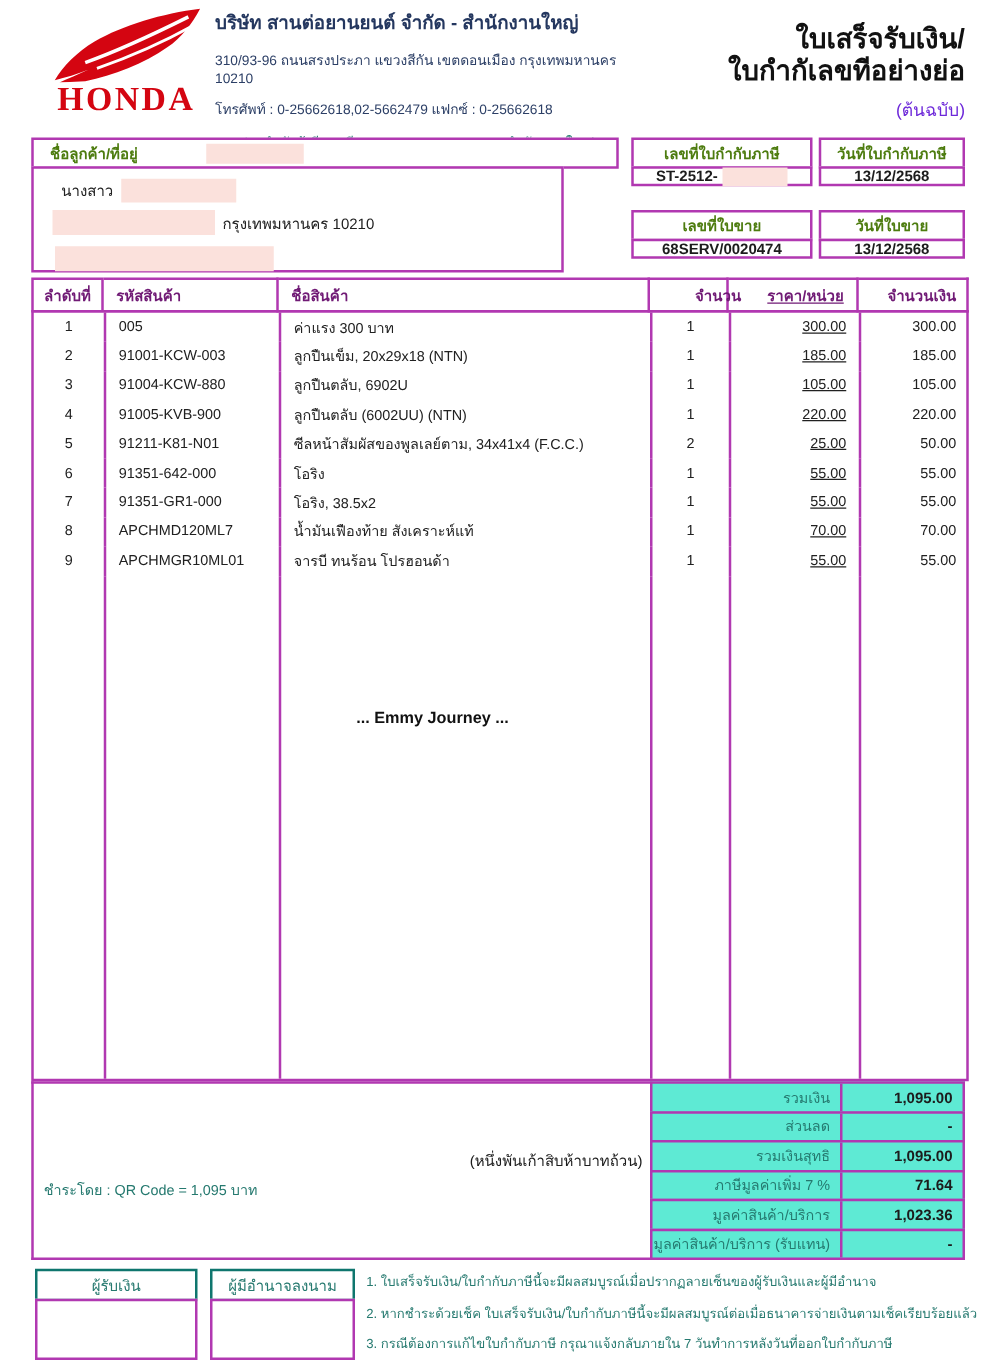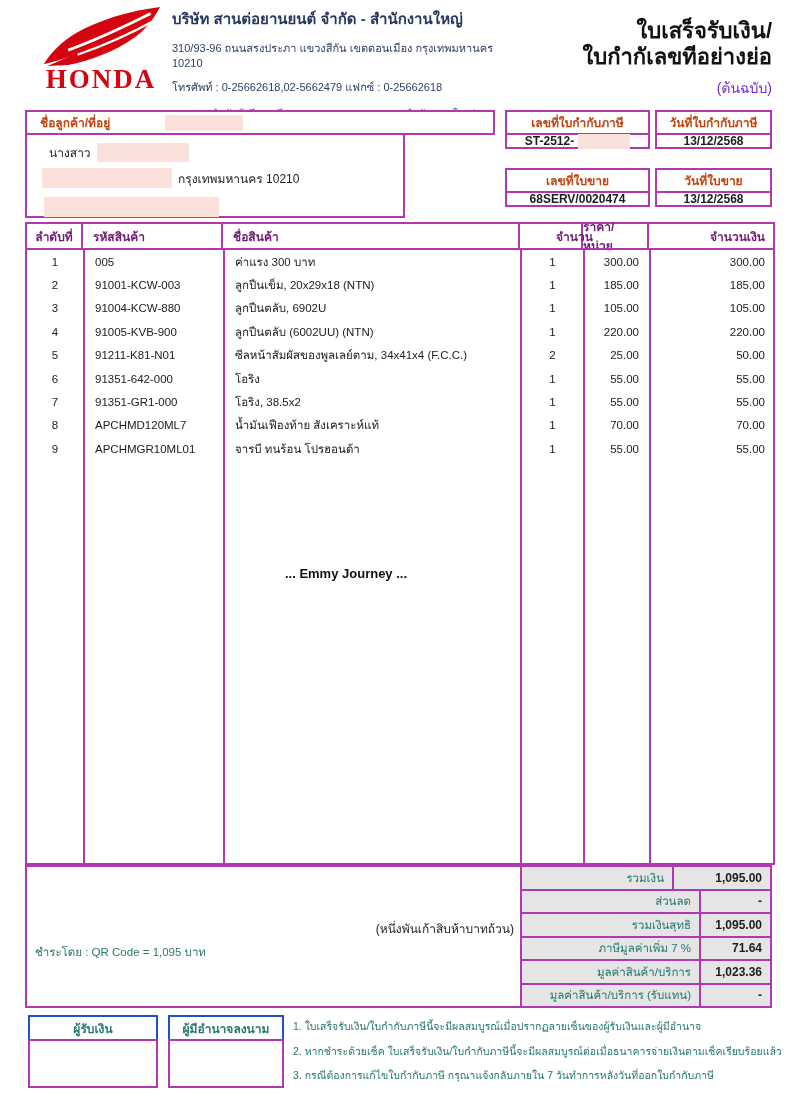--- a/index.html
+++ b/index.html
@@ -15,28 +15,28 @@
   .company{position:absolute;left:172px;top:8px;width:330px;}
   .company .name{font-size:15px;font-weight:bold;color:#24375f;line-height:22px;}
   .company .addr,.company .phone{font-size:11px;color:#2c3f66;margin-top:9px;}
   .company .taxid{font-size:11.5px;color:#25796f;margin-top:9px;}
   .doctitle{position:absolute;right:28px;top:18px;text-align:right;}
   .doctitle .t{font-size:22px;font-weight:bold;color:#111;line-height:26px;}
   .doctitle .copy{font-size:14px;color:#6d28d9;margin-top:7px;}
 
   
   .mbox{border:2px solid #b138b1;background:#fff;position:absolute;}
-  .teal{color:#c2410c;}
+  .teal{color:#4d7c0f;}
   .redact{background:#fbe1dc;display:inline-block;}
 
   
   .cust-head{left:25px;top:110px;width:470px;height:25px;display:flex;align-items:center;padding-left:13px;}
   .cust-head .lbl{font-size:12px;font-weight:bold;}
   .cust-head .redact{width:78px;height:16px;margin-left:55px;}
-  .cust-body{left:25px;top:133px;width:380px;height:85px;padding:5px 0 0 0;}
+  .cust-body{left:25px;top:133px;width:426px;height:85px;padding:5px 0 0 0;}
   .cust-line{position:absolute;font-size:12px;display:flex;align-items:center;}
   .cl1{left:22px;top:8px;}
   .cl1 .redact{width:92px;height:19px;margin-left:6px;}
   .cl2{left:15px;top:33px;}
   .cl2 .redact{width:130px;height:20px;margin-right:6px;}
   .cl3{left:17px;top:62px;}
   .cl3 .redact{width:175px;height:20px;}
 
   
   .info-head{height:25px;display:flex;align-items:center;justify-content:center;
@@ -56,45 +56,45 @@
   .tbodywrap{position:absolute;left:0;top:26px;width:750px;height:617px;
     border:2px solid #b138b1;display:flex;flex-direction:column;}
   .trow{display:flex;flex:0 0 auto;height:23.4px;}
   .trow .cell{border-right:2px solid #b138b1;display:flex;align-items:center;font-size:11.5px;}
   .trow .cell:last-child{border-right:none;}
   .trow.filler{flex:1 1 auto;height:auto;}
   .c1{width:58px;justify-content:center;}
   .c2{width:140px;padding-left:10px;}
   .c3{width:297px;padding-left:10px;}
   .c4{width:63px;justify-content:center;}
-  .c5{width:66px;justify-content:flex-end;padding-right:10px;}
+  .c5{width:104px;justify-content:flex-end;padding-right:10px;text-decoration:underline;}
   .c6{width:102px;justify-content:flex-end;padding-right:8px;flex:1;}
   .thead .c1{justify-content:center;} .thead .c2,.thead .c3{justify-content:flex-start;}
   .thead .c4{justify-content:center;padding-left:48px;} .thead .c5,.thead .c6{justify-content:flex-end;}
   .watermark{position:absolute;left:198px;top:344px;width:246px;text-align:center;
     font-size:13px;font-weight:bold;color:#111;}
 
   
   .sum-left{position:absolute;left:25px;top:865px;width:497px;height:143px;
     border:2px solid #b138b1;border-right:none;}
   .words{position:absolute;right:8px;top:52px;font-size:12px;color:#1c1c1c;margin-left:14px;}
   .payline{position:absolute;left:8px;top:76px;font-size:11.5px;color:#25796f;}
   .sum-stack{position:absolute;left:520px;top:865px;width:252px;}
-  .sum-row{display:flex;height:25.5px;border:2px solid #b138b1;background:#e5e5e5;}
-  .sum-row + .sum-row{margin-top:-2px;padding-left:27px;}
+  .sum-row{display:flex;height:25.5px;border:2px solid #b138b1;background:#5eead4;}
+  .sum-row + .sum-row{margin-top:-2px;}
   .sum-label{width:152px;border-right:2px solid #b138b1;display:flex;align-items:center;
     justify-content:flex-end;padding-right:8px;font-size:11.5px;color:#25796f;}
   .sum-value{flex:1;display:flex;align-items:center;justify-content:flex-end;
     padding-right:8px;font-size:12px;font-weight:bold;color:#1c1c1c;}
 
   
   .sigbox{position:absolute;top:1015px;}
   .sig1{left:28px;width:130px;} .sig2{left:168px;width:116px;}
-  .sig-head{height:26px;border:2px solid #1d4ed8;display:flex;align-items:center;
-    justify-content:center;font-size:12px;font-weight:bold;color:#25796f;background:#fff;}
+  .sig-head{height:26px;border:2px solid #0f766e;display:flex;align-items:center;
+    justify-content:center;font-size:12px;font-weight:normal;color:#25796f;background:#fff;}
   .sig-body{height:49px;border:2px solid #b138b1;margin-top:-2px;background:#fff;}
   .notes{position:absolute;left:293px;top:1014px;width:500px;}
   .note{font-size:10.5px;color:#25796f;line-height:24.5px;white-space:nowrap;}
 </style>
 </head>
 <body>
 
 <div class="page">
 
   <div class="logo">

